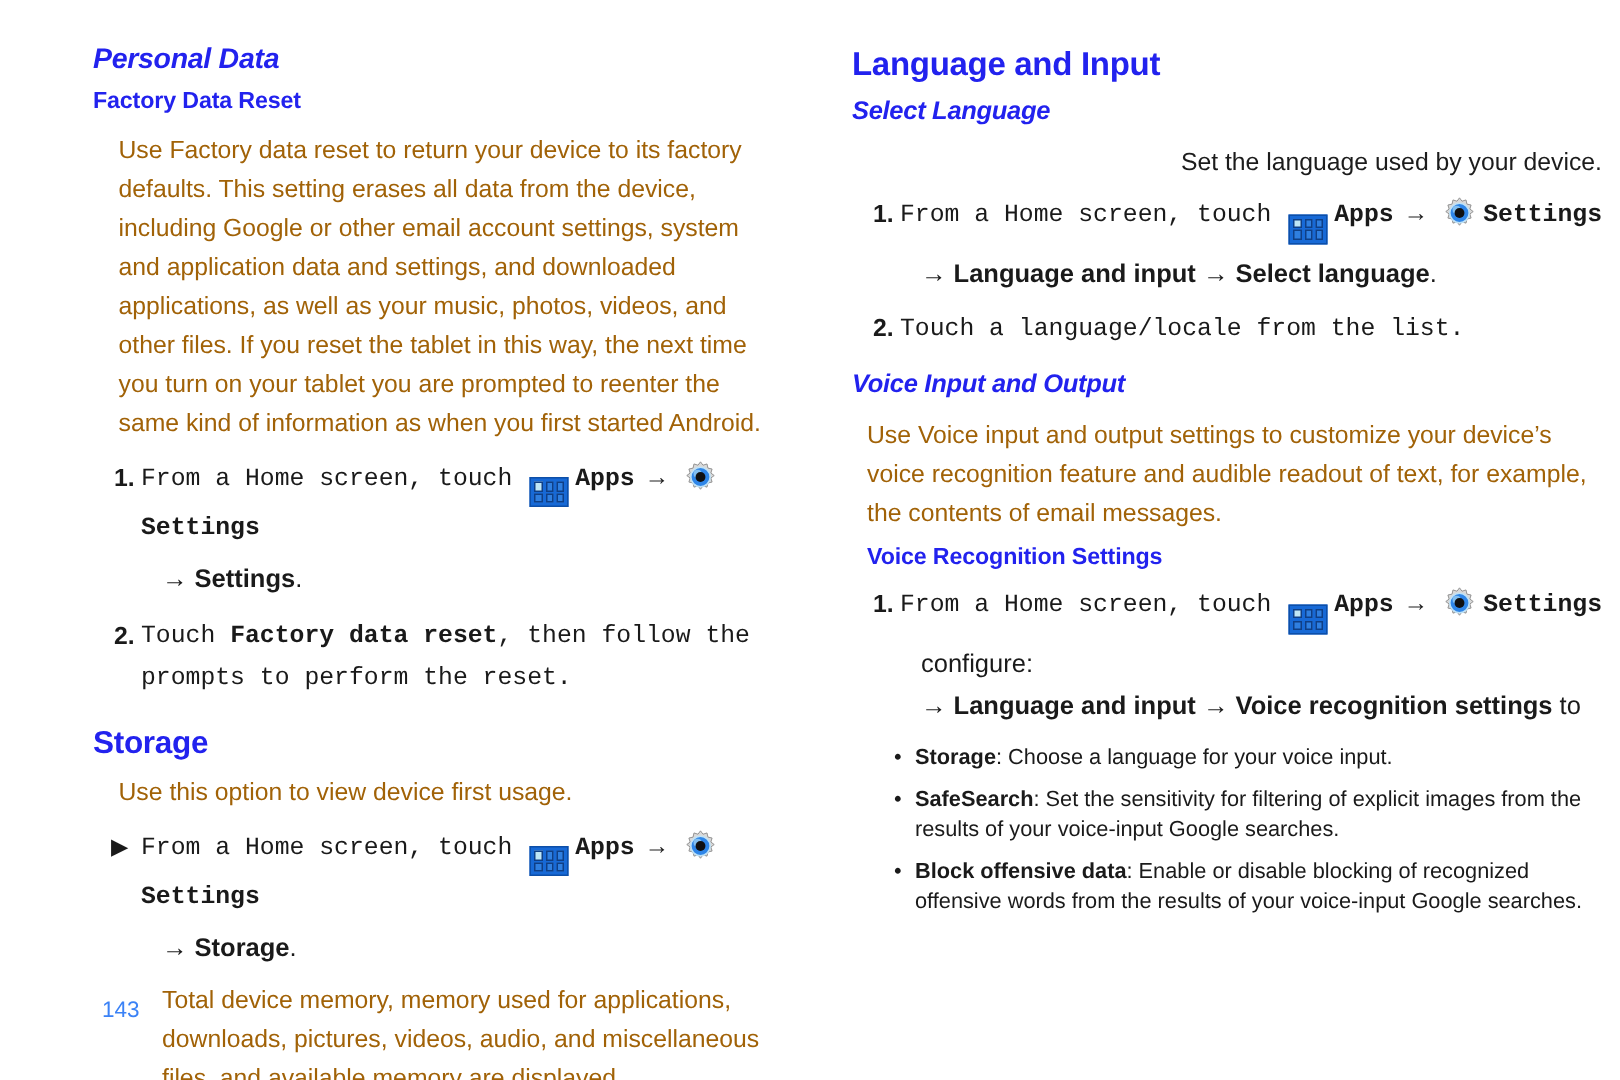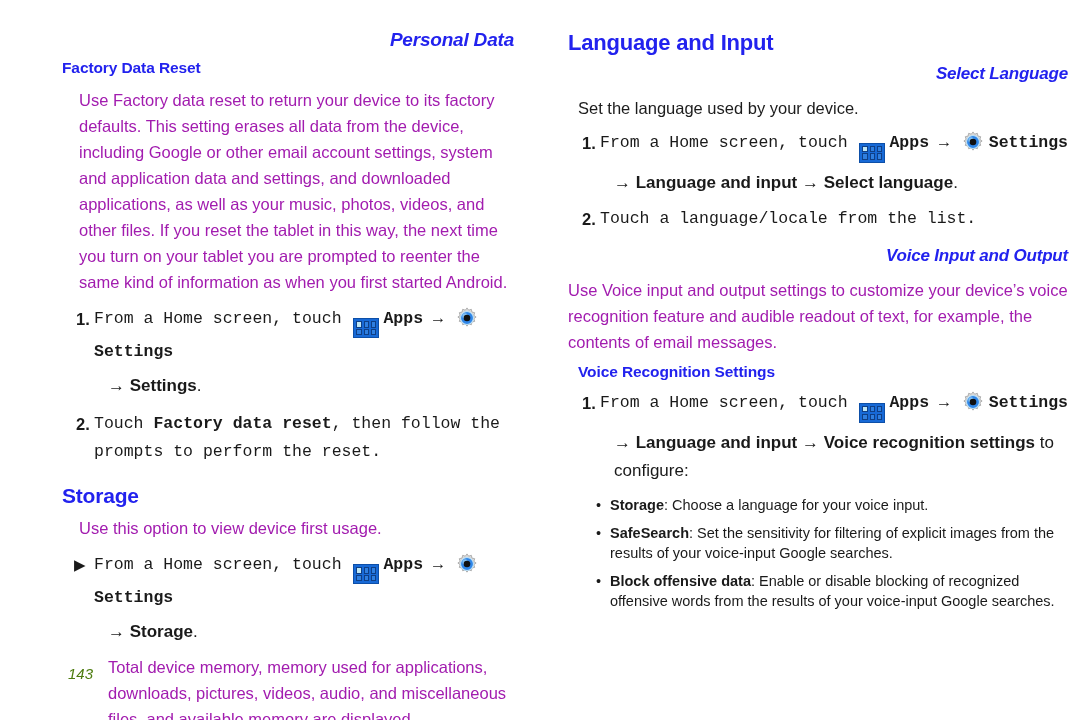--- a/index.html
+++ b/index.html
@@ -32,21 +32,20 @@
 
   
   .h-major {
     color: #2222ee;
     font-weight: bold;
     font-style: italic;
     font-size: 19px;
     letter-spacing: -0.2px;
     margin: 0 0 8px 0;
     line-height: 1.1;
-    text-align: right;
   }
   .h-major-plain {
     color: #2222ee;
     font-weight: bold;
     font-style: normal;
     font-size: 21px;
     letter-spacing: -0.2px;
     margin: 0 0 6px 0;
     line-height: 1.15;
   }
@@ -58,21 +57,21 @@
     letter-spacing: -0.1px;
     margin: 0 0 10px 0;
     line-height: 1.15;
   }
 
   
   .para {
     font-size: 16.5px;
     line-height: 26px;
     margin: 0 0 10px 0;
-    color: #a21caf;
+    color: #a16207;
   }
   .para-indent { margin-left: 17px; }
 
   .para-tight {
     font-size: 16.5px;
     line-height: 25px;
     margin: 0 0 4px 0;
     color: #1c1c1c;
   }
 
@@ -159,22 +158,21 @@
   }
 
   .arrow { font-weight: bold; }
 
   
   .page-num {
     position: absolute;
     left: 68px;
     bottom: 38px;
     font-size: 15px;
-    color: #4d7c0f;
-    font-style: italic;
+    color: #3b82f6;
   }
 </style>
 </head>
 <body>
 
 <div class="page">
 
   <div class="col col-left">
 
     <div class="h-major">Personal Data</div>
@@ -252,21 +250,21 @@
 
     <div class="page-num">143</div>
   </div>
 
   <div class="col col-right">
 
     <div class="h-major-plain" style="font-size:22px;margin-bottom:10px;">Language and Input</div>
 
     <div class="h-major" style="font-size:17px;margin-bottom:12px;">Select Language</div>
 
-    <p class="para-tight" style="margin-left:10px;margin-bottom:8px;">Set the language used by your device.</p>
+    <p class="para-tight" style="margin-left:10px;margin-bottom:8px;text-align:right;">Set the language used by your device.</p>
 
     <div class="step">
       <div class="step-num">1.</div>
       <div class="step-body">
         <span>From a Home screen, touch</span>
         <span class="ico ico-apps">
             <i class="lit"></i>
             <i></i>
             <i></i>
             <i></i>
@@ -290,21 +288,21 @@
       <span class="bold">Select language</span><span>.</span>
     </div>
 
     <div class="step" style="margin-top:8px;">
       <div class="step-num">2.</div>
       <div class="step-body">Touch a language/locale from the list.</div>
     </div>
 
     <div class="h-major" style="font-size:17px;margin-top:14px;margin-bottom:12px;">Voice Input and Output</div>
 
-    <p class="para" style="margin-bottom:8px;">Use Voice input and output settings to customize your device’s voice recognition feature and audible readout of text, for example, the contents of email messages.</p>
+    <p class="para" style="margin-left:10px;margin-bottom:8px;">Use Voice input and output settings to customize your device’s voice recognition feature and audible readout of text, for example, the contents of email messages.</p>
 
     <div class="h-minor" style="margin-left:10px;margin-bottom:8px;">Voice Recognition Settings</div>
 
     <div class="step">
       <div class="step-num">1.</div>
       <div class="step-body">
         <span>From a Home screen, touch</span>
         <span class="ico ico-apps">
             <i class="lit"></i>
             <i></i>
@@ -316,27 +314,27 @@
         <span class="arrow">→</span>
         <svg class="ico ico-gear" viewBox="0 0 32 32">
           <path fill="#d9d9d9" stroke="#8a8a8a" stroke-width="0.8" d="M16 2.5l2.2 3.0 3.6-1.1 0.8 3.7 3.7 0.8-1.1 3.6 3.0 2.2-3.0 2.2 1.1 3.6-3.7 0.8-0.8 3.7-3.6-1.1-2.2 3.0-2.2-3.0-3.6 1.1-0.8-3.7-3.7-0.8 1.1-3.6-3.0-2.2 3.0-2.2-1.1-3.6 3.7-0.8 0.8-3.7 3.6 1.1z"></path>
           <circle cx="16" cy="16" r="8.6" fill="#2f86e8"></circle>
           <circle cx="16" cy="16" r="8.6" fill="none" stroke="#bfe2f7" stroke-width="1.4"></circle>
           <circle cx="13.4" cy="13.2" r="3.6" fill="#9fd2f4" opacity="0.75"></circle>
           <circle cx="16" cy="16" r="4.4" fill="#101010"></circle>
         </svg><span class="bold">Settings</span>
       </div>
     </div>
+    <div class="step-cont">configure:</div>
     <div class="step-cont">
       <span class="arrow">→</span>
       <span class="bold">Language and input</span>
       <span class="arrow">→</span>
       <span class="bold">Voice recognition settings</span><span> to</span>
     </div>
-    <div class="step-cont">configure:</div>
 
     <div class="sub" style="margin-top:10px;">
       <div class="sub-dot">•</div>
       <div class="sub-body">
         <span class="bold">Storage</span><span>: Choose a language for your voice input.</span>
       </div>
     </div>
 
     <div class="sub" style="margin-top:8px;">
       <div class="sub-dot">•</div>

